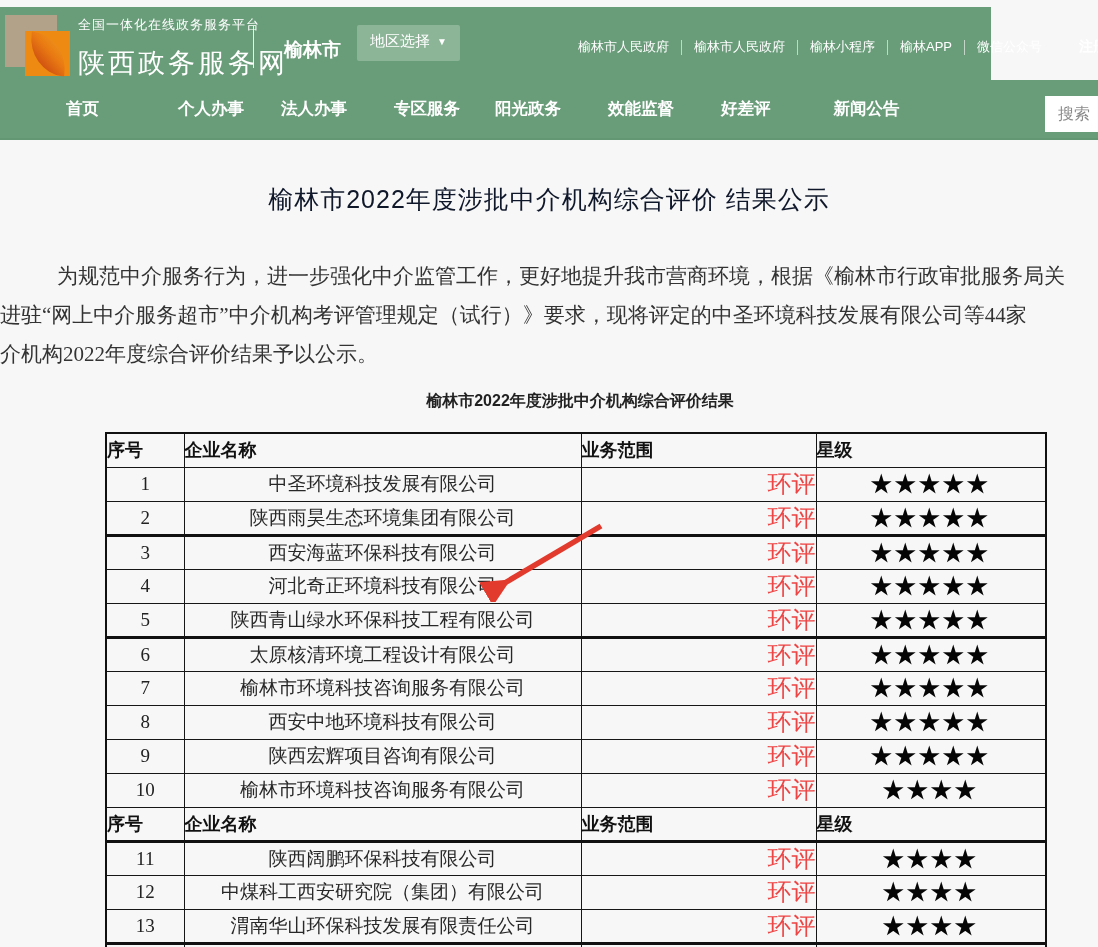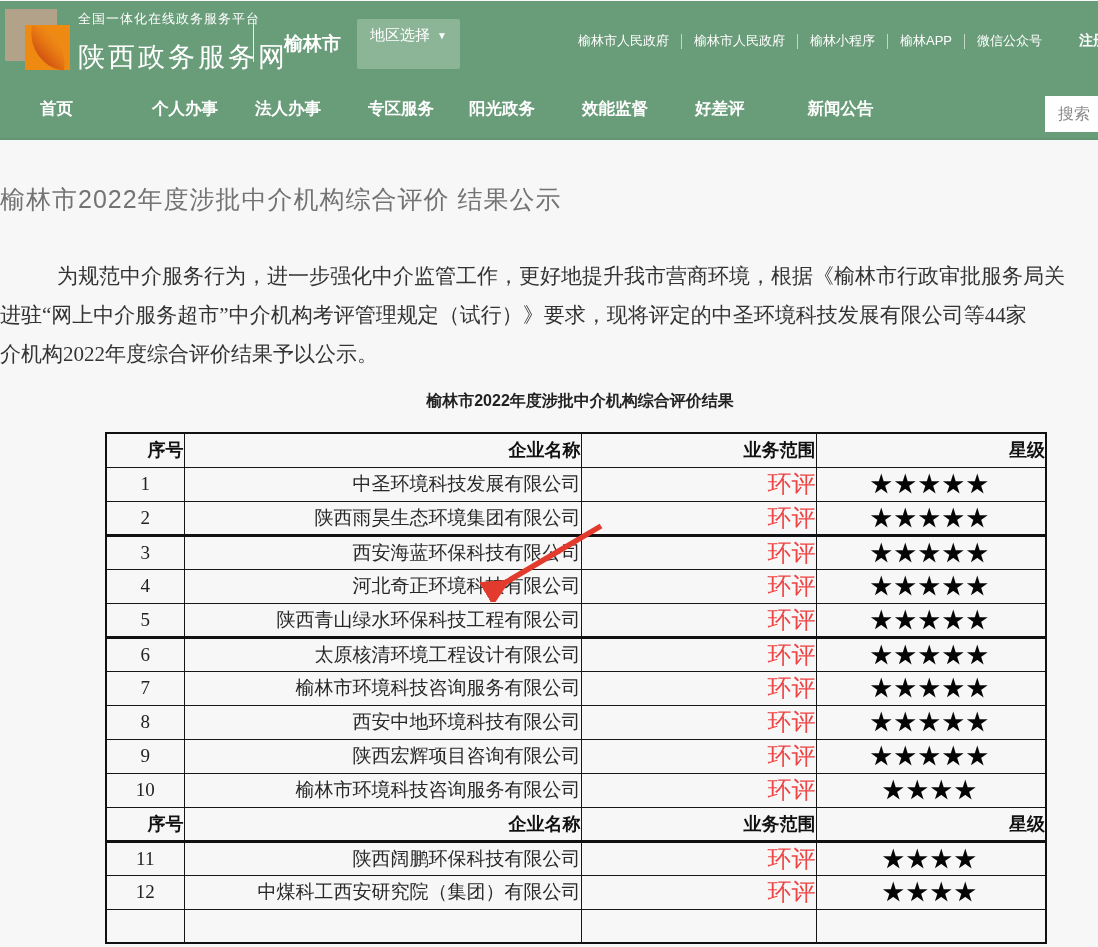--- a/index.html
+++ b/index.html
@@ -1,67 +1,67 @@
 <!DOCTYPE html>
 <html lang="zh"><head>
 <meta charset="utf-8">
 <style>
   * { margin:0; padding:0; box-sizing:border-box; }
   html,body { width:1098px; height:947px; overflow:hidden; }
   body { font-family:"Liberation Sans", sans-serif; background:#F7F7F7; position:relative; }
   #page { position:absolute; inset:0; width:1098px; height:947px; overflow:hidden; }
 
   
-  .topbar { position:absolute; left:0; top:1px; width:1098px; height:80px; background:#699C79; }
+  .topbar { position:absolute; left:0; top:7px; width:991px; height:80px; background:#699C79; }
   .logo { position:absolute; left:5px; top:5px; width:66px; height:66px; }
   .logo .sq-tan { position:absolute; left:0; top:3px; width:52px; height:52px; background:#B3A28A; }
   .logo .sq-orange { position:absolute; left:20px; top:19px; width:45px; height:45px; background:#EE8A12; }
   .logo .leaf { position:absolute; left:24px; top:22px; width:38px; height:40px;
         background:linear-gradient(40deg,#C23B10 10%,#E97A12 55%,#F09C1E 90%);
         border-radius:0 95% 0 95%; transform:rotate(8deg); }
   .brand { position:absolute; left:78px; top:9px; color:#fff; }
   .brand .small { font-size:13px; letter-spacing:1px; }
   .brand .big { font-size:27px; letter-spacing:3px; margin-top:11px; font-weight:500; }
   .vdiv { position:absolute; left:253px; top:19px; width:1px; height:42px; background:rgba(255,255,255,.85); }
   .city { position:absolute; left:284px; top:30px; color:#fff; font-size:19px; font-weight:bold; }
   .region-btn { position:absolute; left:357px; top:18px; background:#8CB598; color:#fff;
-        font-size:15px; padding:7px 13px 24px; border-radius:2px; cursor:pointer; }
+        font-size:15px; padding:7px 13px 10px; border-radius:2px; cursor:pointer; }
   .region-btn .caret { font-size:10px; margin-left:7px; vertical-align:1px; }
   .toplinks { position:absolute; left:578px; top:0; height:80px; display:flex; align-items:center; color:#fff; font-size:13px; white-space:nowrap; }
   .toplinks .lk { cursor:pointer; }
   .toplinks .sep { width:1px; height:15px; background:rgba(255,255,255,.6); margin:0 12px; }
   .register { margin-left:37px; font-size:14px; font-weight:bold; cursor:pointer; }
 
   
   .navbar { position:absolute; left:0; top:80px; width:1098px; height:60px; background:#699C79;
-        border-bottom:2px solid #639672; display:flex; align-items:center; padding-left:40px; }
+        border-bottom:2px solid #639672; display:flex; align-items:center; padding-left:66px; }
   .nav-item { color:#fff; font-size:16.5px; font-weight:bold; margin-right:47px; white-space:nowrap; cursor:pointer; }
   .searchbox { position:absolute; left:1045px; top:16px; width:130px; height:36px; background:#fff; border:none; outline:none;
         font-size:16px; padding-left:13px; color:#444; font-family:"Liberation Sans",sans-serif; }
   .searchbox::placeholder { color:#8a8a8a; }
 
   
-  .doc-title { position:absolute; left:0; top:183px; width:1098px; 
-        font-size:25px; font-weight:500; color:#737373; letter-spacing:1px; }
+  .doc-title { position:absolute; left:0; top:183px; width:1098px; text-align:center;
+        font-size:25px; font-weight:500; color:#0f172a; letter-spacing:1px; }
   .para { position:absolute; left:0; top:257px; width:1300px; color:#333;
         font-family:"Liberation Serif", serif; font-size:21px; }
   .para .pline { height:39px; line-height:39px; white-space:nowrap; }
   .para .pline.indent { padding-left:57px; }
   .tbl-caption { position:absolute; left:0; top:391px; width:1160px; text-align:center;
         font-size:16px; font-weight:bold; color:#222; }
 
   
   table.eval { position:absolute; left:105px; top:432px; width:940px; border-collapse:collapse;
         border:2px solid #111; background:#F7F7F7; table-layout:fixed; }
   table.eval col.c1 { width:78px; }  table.eval col.c2 { width:397px; }
   table.eval col.c3 { width:235px; } table.eval col.c4 { width:230px; }
   table.eval th, table.eval td { border:1px solid #161616; height:34px; padding:0; vertical-align:middle; }
-  table.eval th { font-size:18px; font-weight:bold; color:#111; text-align:right; font-family:"Liberation Sans",sans-serif; }
+  table.eval th { font-size:18px; font-weight:bold; color:#111; text-align:left; font-family:"Liberation Sans",sans-serif; }
   td.no { text-align:center; font-family:"Liberation Serif",serif; font-size:19px; color:#222; }
-  td.name { text-align:right; padding-left:14px; font-family:"Liberation Serif",serif; font-size:19px; color:#282828; white-space:nowrap; overflow:hidden; }
+  td.name { text-align:center; padding-left:14px; font-family:"Liberation Serif",serif; font-size:19px; color:#282828; white-space:nowrap; overflow:hidden; }
   td.scope { text-align:right; font-family:"Liberation Serif",serif; font-size:24px; color:#ef4444; }
   td.stars { text-align:center; font-size:21px; letter-spacing:3px; color:#050505; font-weight:bold; }
   tr.thick th, tr.thick td { border-bottom:3px solid #111; }
 
   
   .arrow-overlay { position:absolute; left:470px; top:514px; width:150px; height:88px; z-index:5; pointer-events:none; }
 </style>
 </head>
 <body>
 
@@ -206,20 +206,26 @@
           <td class="name">陕西阔鹏环保科技有限公司</td>
           <td class="scope">环评</td>
           <td class="stars">★★★★</td>
         </tr>
         <tr>
           <td class="no">12</td>
           <td class="name">中煤科工西安研究院（集团）有限公司</td>
           <td class="scope">环评</td>
           <td class="stars">★★★★</td>
         </tr>
+        <tr class="thick">
+          <td class="no">13</td>
+          <td class="name">渭南华山环保科技发展有限责任公司</td>
+          <td class="scope">环评</td>
+          <td class="stars">★★★★</td>
+        </tr>
         <tr>
           <td class="no"></td>
           <td class="name"></td>
           <td class="scope"></td>
           <td class="stars"></td>
         </tr>
       </tbody>
   </table>
 
   <svg class="arrow-overlay" viewBox="0 0 150 88">

